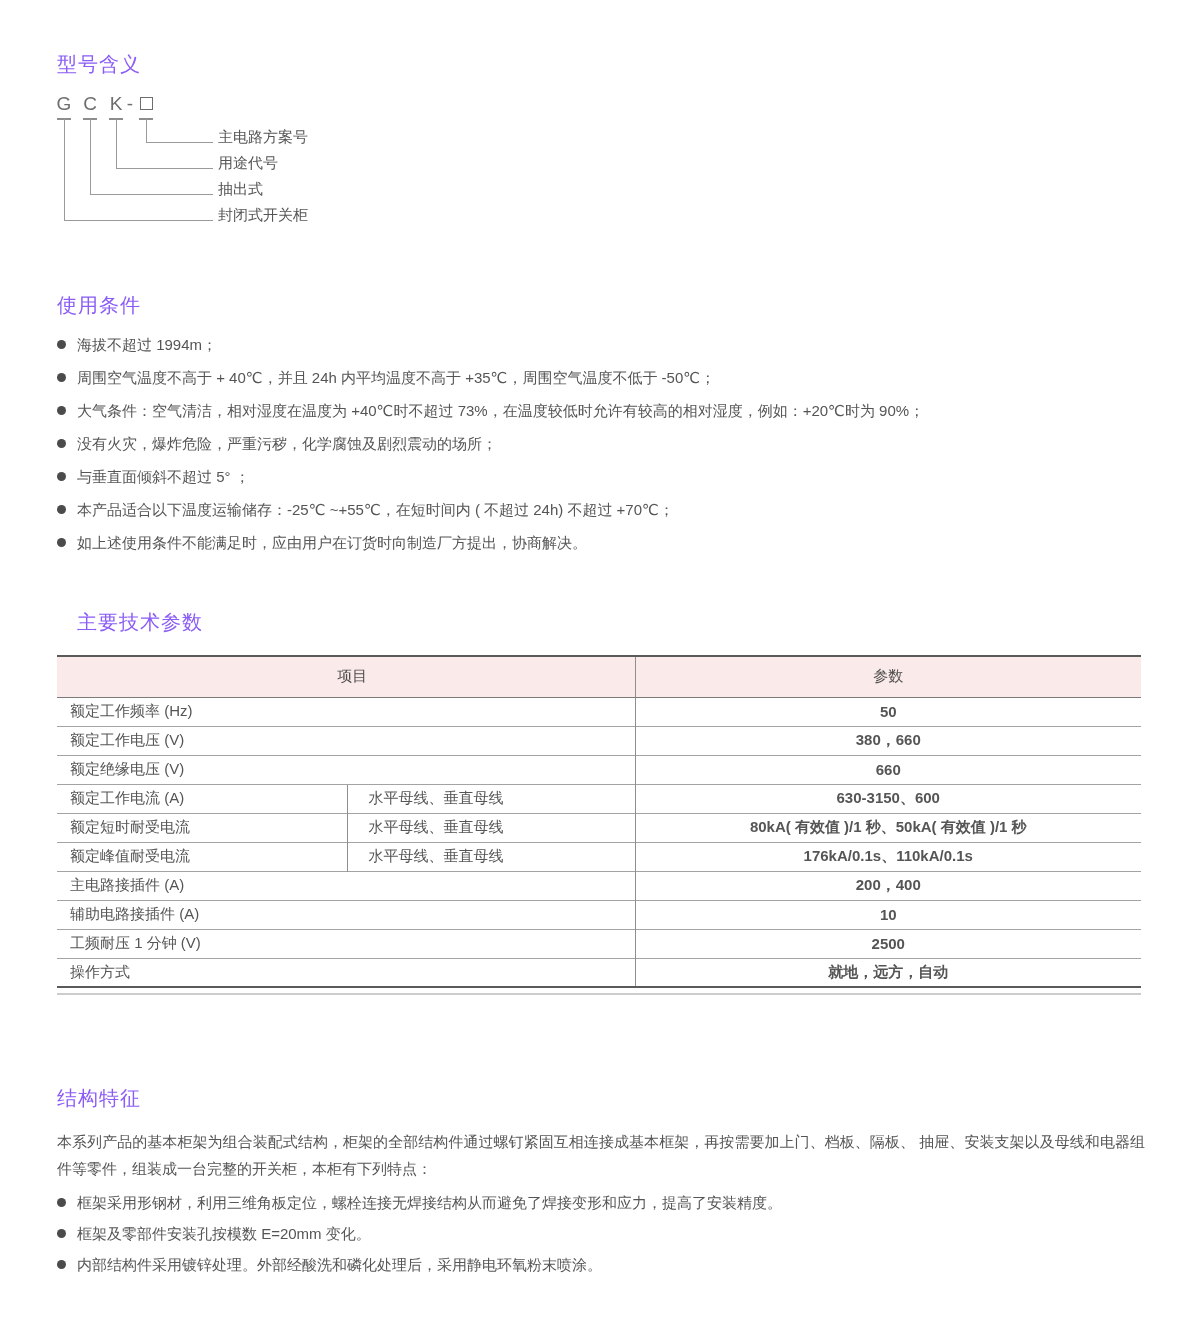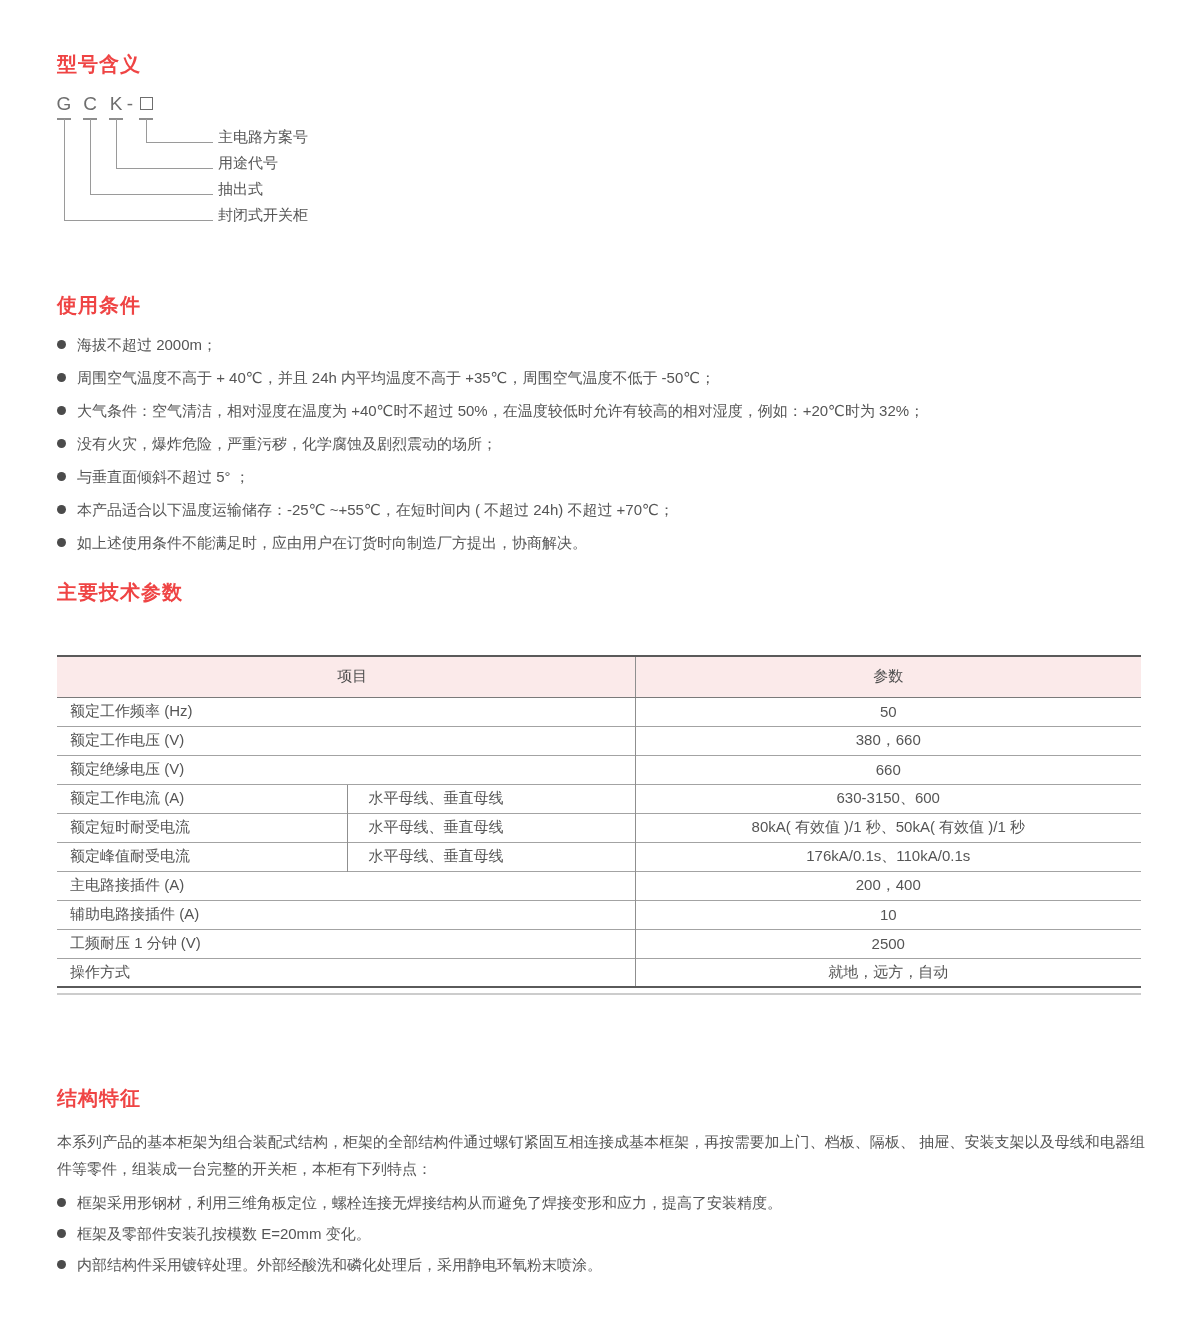--- a/index.html
+++ b/index.html
@@ -7,26 +7,26 @@
   .page {
     position:relative;
     width:1200px; height:1319px;
     background:#ffffff;
     font-family:"Liberation Sans", "DejaVu Sans", sans-serif;
     color:#4d4d4d;
     overflow:hidden;
   }
   .section-title {
     position:absolute; left:57px;
-    color:#ef4444; font-size:20px; font-weight:bold;
+    color:#8b5cf6; font-size:20px; font-weight:normal;
     letter-spacing:1px; line-height:24px;
   }
   #title-model { top:52px; }
   #title-conditions { top:293px; }
-  #title-parameters { top:580px; }
+  #title-parameters { top:610px;margin-left:20px; }
   #title-structure { top:1086px; }
 
   
   .diagram { position:absolute; left:57px; top:92px; width:420px; height:150px; }
   .code-letter {
     position:absolute; top:0; width:16px; text-align:center;
     font-size:19px; color:#6e6e6e; line-height:24px;
   }
   .code-letter.g { left:-1px; }
   .code-letter.c { left:25px; }
@@ -84,21 +84,21 @@
     background:#fbeaea; height:41px;
     font-weight:normal; color:#4f4f4f; font-size:15px;
     border-bottom:1px solid #7a7a7a;
   }
   .param-table th.h-item { text-align:center; padding-left:13px; }
   .param-table th.h-val  { text-align:center; border-left:1px solid #8f8f8f;margin-top:36px; }
   .param-table td { height:29px; border-top:1px solid #a3a3a3; }
   .param-table tbody tr:first-child td { border-top:none; }
   .param-table td.item { text-align:left; padding-left:13px; }
   .param-table td.sub  { text-align:left; padding-left:21px; border-left:1px solid #8f8f8f; }
-  .param-table td.value{ text-align:center; border-left:1px solid #8f8f8f; }
+  .param-table td.value{ text-align:center; border-left:1px solid #8f8f8f;font-weight:bold; }
   .table-bottom-rule {
     position:absolute; left:0; top:100%; margin-top:5px;
     width:1084px; height:2px; background:#cccccc;
   }
 
   
   .intro-paragraph {
     position:absolute; left:57px; top:1128px; width:1088px;
     font-size:15px; line-height:27px; color:#555555;
     text-align:justify;
@@ -132,29 +132,29 @@
     <span class="diagram-label lab-2">用途代号</span>
     <span class="diagram-label lab-3">抽出式</span>
     <span class="diagram-label lab-4">封闭式开关柜</span>
   </div>
 
   <h2 class="section-title" id="title-conditions">使用条件</h2>
 
   <ul class="bullet-list" id="conditions-list">
     <li>
         <span class="bullet"></span>
-        <span>海拔不超过 2000m；</span>
+        <span>海拔不超过 1994m；</span>
       </li>
     <li>
         <span class="bullet"></span>
         <span>周围空气温度不高于 + 40℃，并且 24h 内平均温度不高于 +35℃，周围空气温度不低于 -50℃；</span>
       </li>
     <li>
         <span class="bullet"></span>
-        <span>大气条件：空气清洁，相对湿度在温度为 +40℃时不超过 50%，在温度较低时允许有较高的相对湿度，例如：+20℃时为 32%；</span>
+        <span>大气条件：空气清洁，相对湿度在温度为 +40℃时不超过 73%，在温度较低时允许有较高的相对湿度，例如：+20℃时为 90%；</span>
       </li>
     <li>
         <span class="bullet"></span>
         <span>没有火灾，爆炸危险，严重污秽，化学腐蚀及剧烈震动的场所；</span>
       </li>
     <li>
         <span class="bullet"></span>
         <span>与垂直面倾斜不超过 5°  ；</span>
       </li>
     <li>

